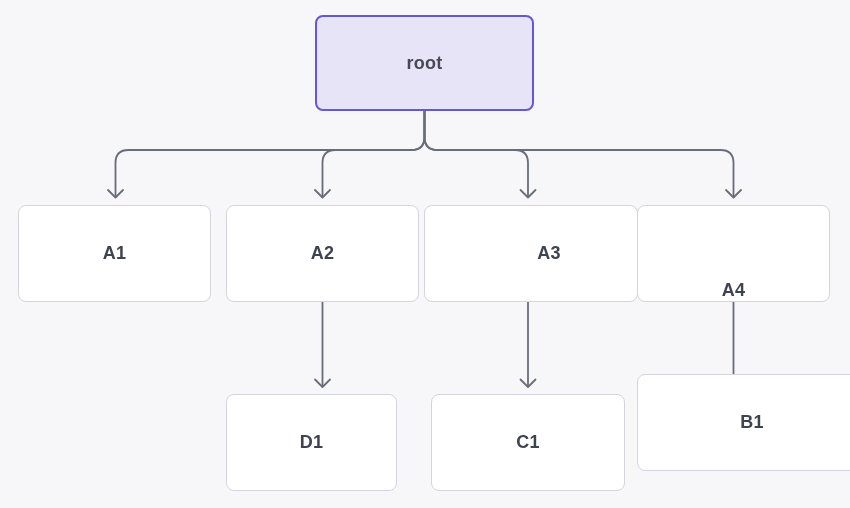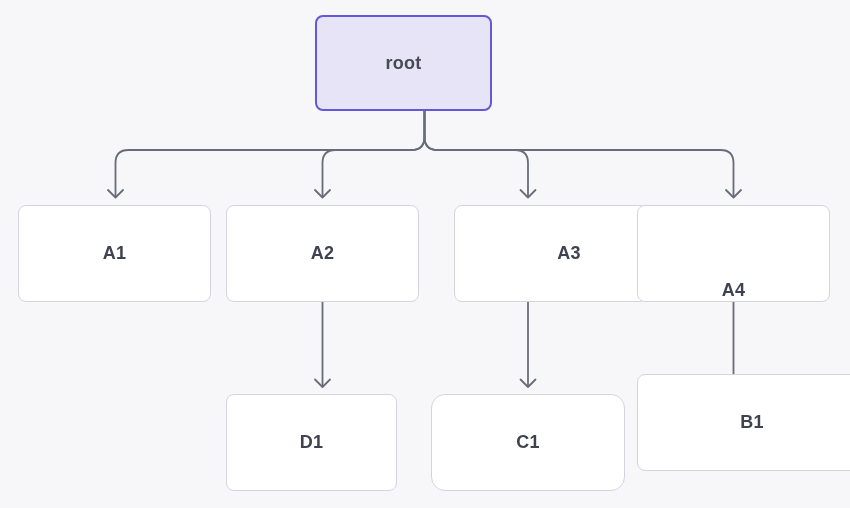--- a/index.html
+++ b/index.html
@@ -30,31 +30,31 @@
     border-radius: 8px;
     cursor: pointer;
   }
   .node .label {
     font-size: 18px;
     font-weight: 700;
     color: #3f4350;
     letter-spacing: 0.3px;
   }
   .node-root {
-    left: 315px; top: 15px; width: 177px; height: 96px;
+    left: 315px; top: 15px; width: 219px; height: 96px;
     background: #e8e4f7;
     border: 2px solid #6557d6;
   }
   .node-root .label { color: #474a56; }
   .node-a1 { left: 18px;  top: 205px; width: 193px; height: 97px; }
   .node-a2 { left: 226px; top: 205px; width: 193px; height: 97px; }
-  .node-a3 { left: 454px; top: 205px; width: 194px; height: 97px; padding-left: 36px; }
+  .node-a3 { left: 424px; top: 205px; width: 214px; height: 97px; padding-left: 36px; }
   .node-a4 { left: 637px; top: 205px; width: 193px; height: 97px; align-items: flex-end; }
   .node-d1 { left: 226px; top: 394px; width: 171px; height: 97px; }
-  .node-c1 { left: 431px; top: 394px; width: 194px; height: 97px; border-radius: 14px; }
+  .node-c1 { left: 431px; top: 394px; width: 194px; height: 97px; }
   .node-b1 { left: 637px; top: 374px; width: 230px; height: 97px; }
 </style>
 </head>
 <body>
 
 <div class="canvas">
 
   <svg class="edges-svg" width="850" height="508" viewBox="0 0 850 508">
     <g fill="none" stroke-width="1.8" stroke-linecap="round" stroke-linejoin="round" stroke="#696c7a">
 

